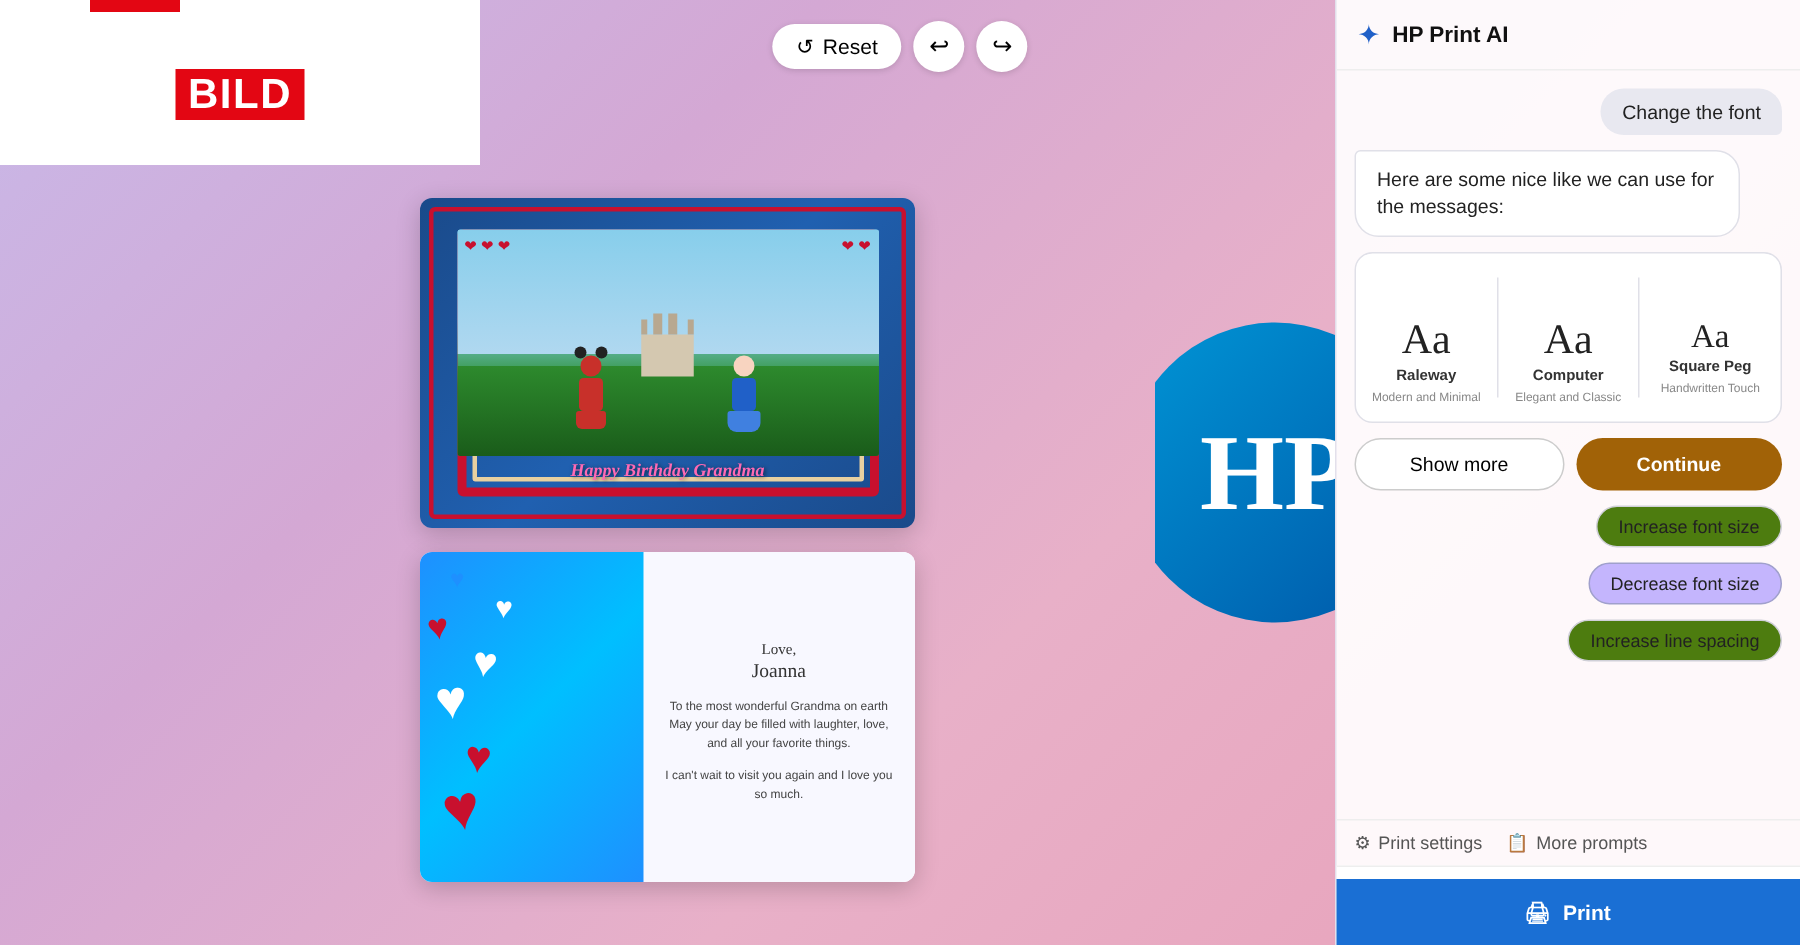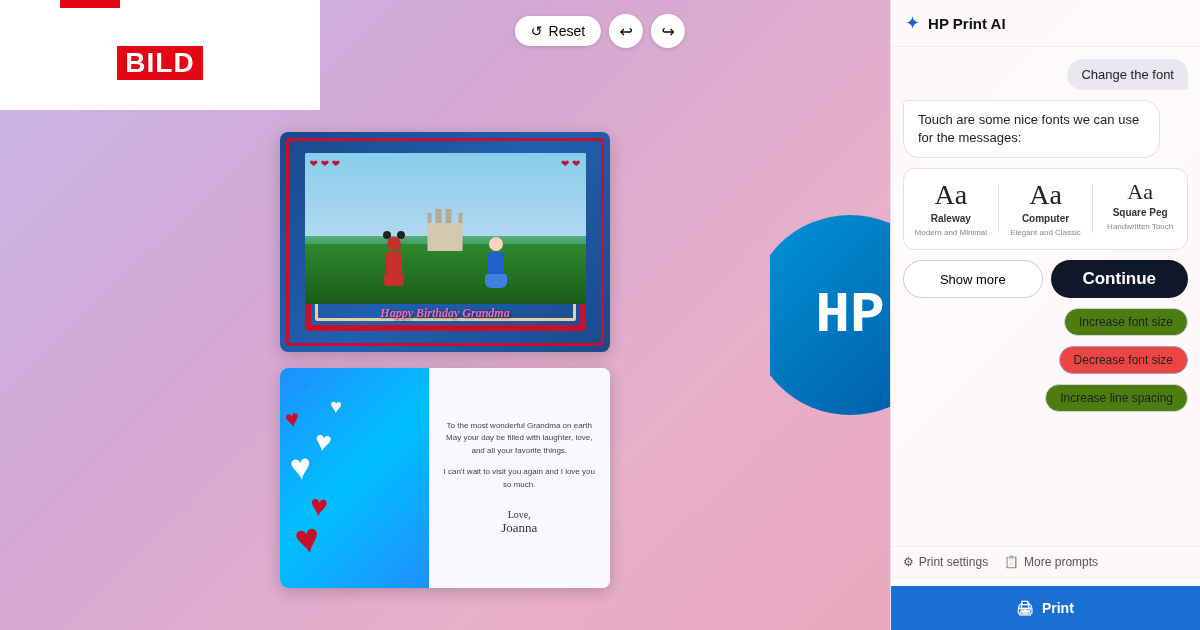--- a/index.html
+++ b/index.html
@@ -270,20 +270,21 @@
       display: flex;
       flex-direction: column;
       align-items: center;
       gap: 4px;
       cursor: pointer;
     }
     .font-preview-aa {
       font-size: 28px;
       color: #222;
       line-height: 1;
+      margin-top: 32px;
     }
     .font-preview-aa.raleway { font-family: Georgia, serif; font-weight: 400; }
     .font-preview-aa.playfair { font-family: 'Times New Roman', serif; font-style: normal; font-weight: 500; }
     .font-preview-aa.squarepeg { font-family: cursive; font-size: 22px; }
     .font-name {
       font-size: 10px;
       font-weight: 600;
       color: #333;
     }
     .font-desc {
@@ -307,44 +308,44 @@
       background: white;
       border: 1.5px solid #ccc;
       border-radius: 20px;
       padding: 9px 14px;
       font-size: 13px;
       font-weight: 500;
       cursor: pointer;
     }
     .btn-continue {
       flex: 1;
-      background: #0f172a;
+      background: #a16207;
       border: none;
       border-radius: 20px;
       padding: 9px 14px;
-      font-size: 17px;
+      font-size: 13px;
       font-weight: 600;
       color: white;
       cursor: pointer;
     }
 
     
     .chip {
       align-self: flex-end;
       background: #4d7c0f;
       border: 1.5px solid #d0d0d8;
       border-radius: 16px;
       padding: 6px 14px;
       font-size: 12px;
       color: #222;
       cursor: pointer;
       white-space: nowrap;
     }
     .chip.active {
-      background: #ef4444;
+      background: #c4b5fd;
       border-color: #a0a0cc;
     }
 
     
     .bottom-actions {
       display: flex;
       gap: 16px;
       align-items: center;
       padding: 8px 12px;
       border-top: 1px solid #eee;
@@ -403,24 +404,24 @@
       overflow: hidden;
     }
     .hp-circle {
       width: 200px;
       height: 200px;
       border-radius: 50%;
       background: linear-gradient(135deg, #0096d6 0%, #0057a8 100%);
       display: flex;
       align-items: center;
       justify-content: center;
-      font-size: 58px;
+      font-size: 72px;
       font-weight: 900;
       color: white;
-      font-family: Liberation Mono, monospace;
+      font-family: Liberation Serif, serif;
       position: absolute;
       right: -60px;
     }
 
     
     .print-btn {
       position: absolute;
       bottom: 0;
       right: 0;
       width: 310px;
@@ -517,51 +518,51 @@
 
           <div style="position:absolute;bottom:25px;left:15px;font-size:42px;color:#c8102e;transform:rotate(-10deg);">♥</div>
           <div style="position:absolute;bottom:65px;left:30px;font-size:30px;color:#c8102e;transform:rotate(5deg);">♥</div>
           <div style="position:absolute;bottom:100px;left:10px;font-size:36px;color:white;transform:rotate(-5deg);">♥</div>
           <div style="position:absolute;bottom:130px;left:35px;font-size:28px;color:white;transform:rotate(8deg);">♥</div>
           <div style="position:absolute;bottom:155px;left:5px;font-size:24px;color:#c8102e;transform:rotate(-8deg);">♥</div>
           <div style="position:absolute;bottom:170px;left:50px;font-size:20px;color:white;transform:rotate(3deg);">♥</div>
           <div style="position:absolute;top:10px;left:20px;font-size:16px;color:#1e90ff;">♥</div>
         </div>
         <div class="text-area-card">
+          <div style="font-family:cursive;font-size:13px;color:#333;text-align:center;margin-top:8px;">
+            <div style="font-size:10px;">Love,</div>
+            <div>Joanna</div>
+          </div>
           <div style="font-size:8px;color:#444;text-align:center;line-height:1.6;">
             <div>To the most wonderful Grandma on earth</div>
             <div>May your day be filled with laughter, love,</div>
             <div>and all your favorite things.</div>
             <div style="height:8px;"></div>
             <div>I can't wait to visit you again and I love you</div>
             <div>so much.</div>
           </div>
-          <div style="font-family:cursive;font-size:13px;color:#333;text-align:center;margin-top:8px;">
-            <div style="font-size:10px;">Love,</div>
-            <div>Joanna</div>
-          </div>
         </div>
       </div>
     </div>
 
   </div>
 </div>
 
 <div class="ai-panel">
 
   <div class="panel-header">
     <span class="hp-sparkle-icon">✦</span>
     <span class="panel-title">HP Print AI</span>
   </div>
 
   <div class="panel-body">
 
     <div class="bubble-user">Change the font</div>
 
-    <div class="bubble-ai">Touch are some nice fonts we can use for the messages:</div>
+    <div class="bubble-ai">Here are some nice like we can use for the messages:</div>
 
     <div class="font-options">
       <div class="font-option">
         <span class="font-preview-aa raleway">Aa</span>
         <span class="font-name">Raleway</span>
         <span class="font-desc">Modern and Minimal</span>
       </div>
       <div class="font-divider"></div>
       <div class="font-option">
         <span class="font-preview-aa playfair">Aa</span>

